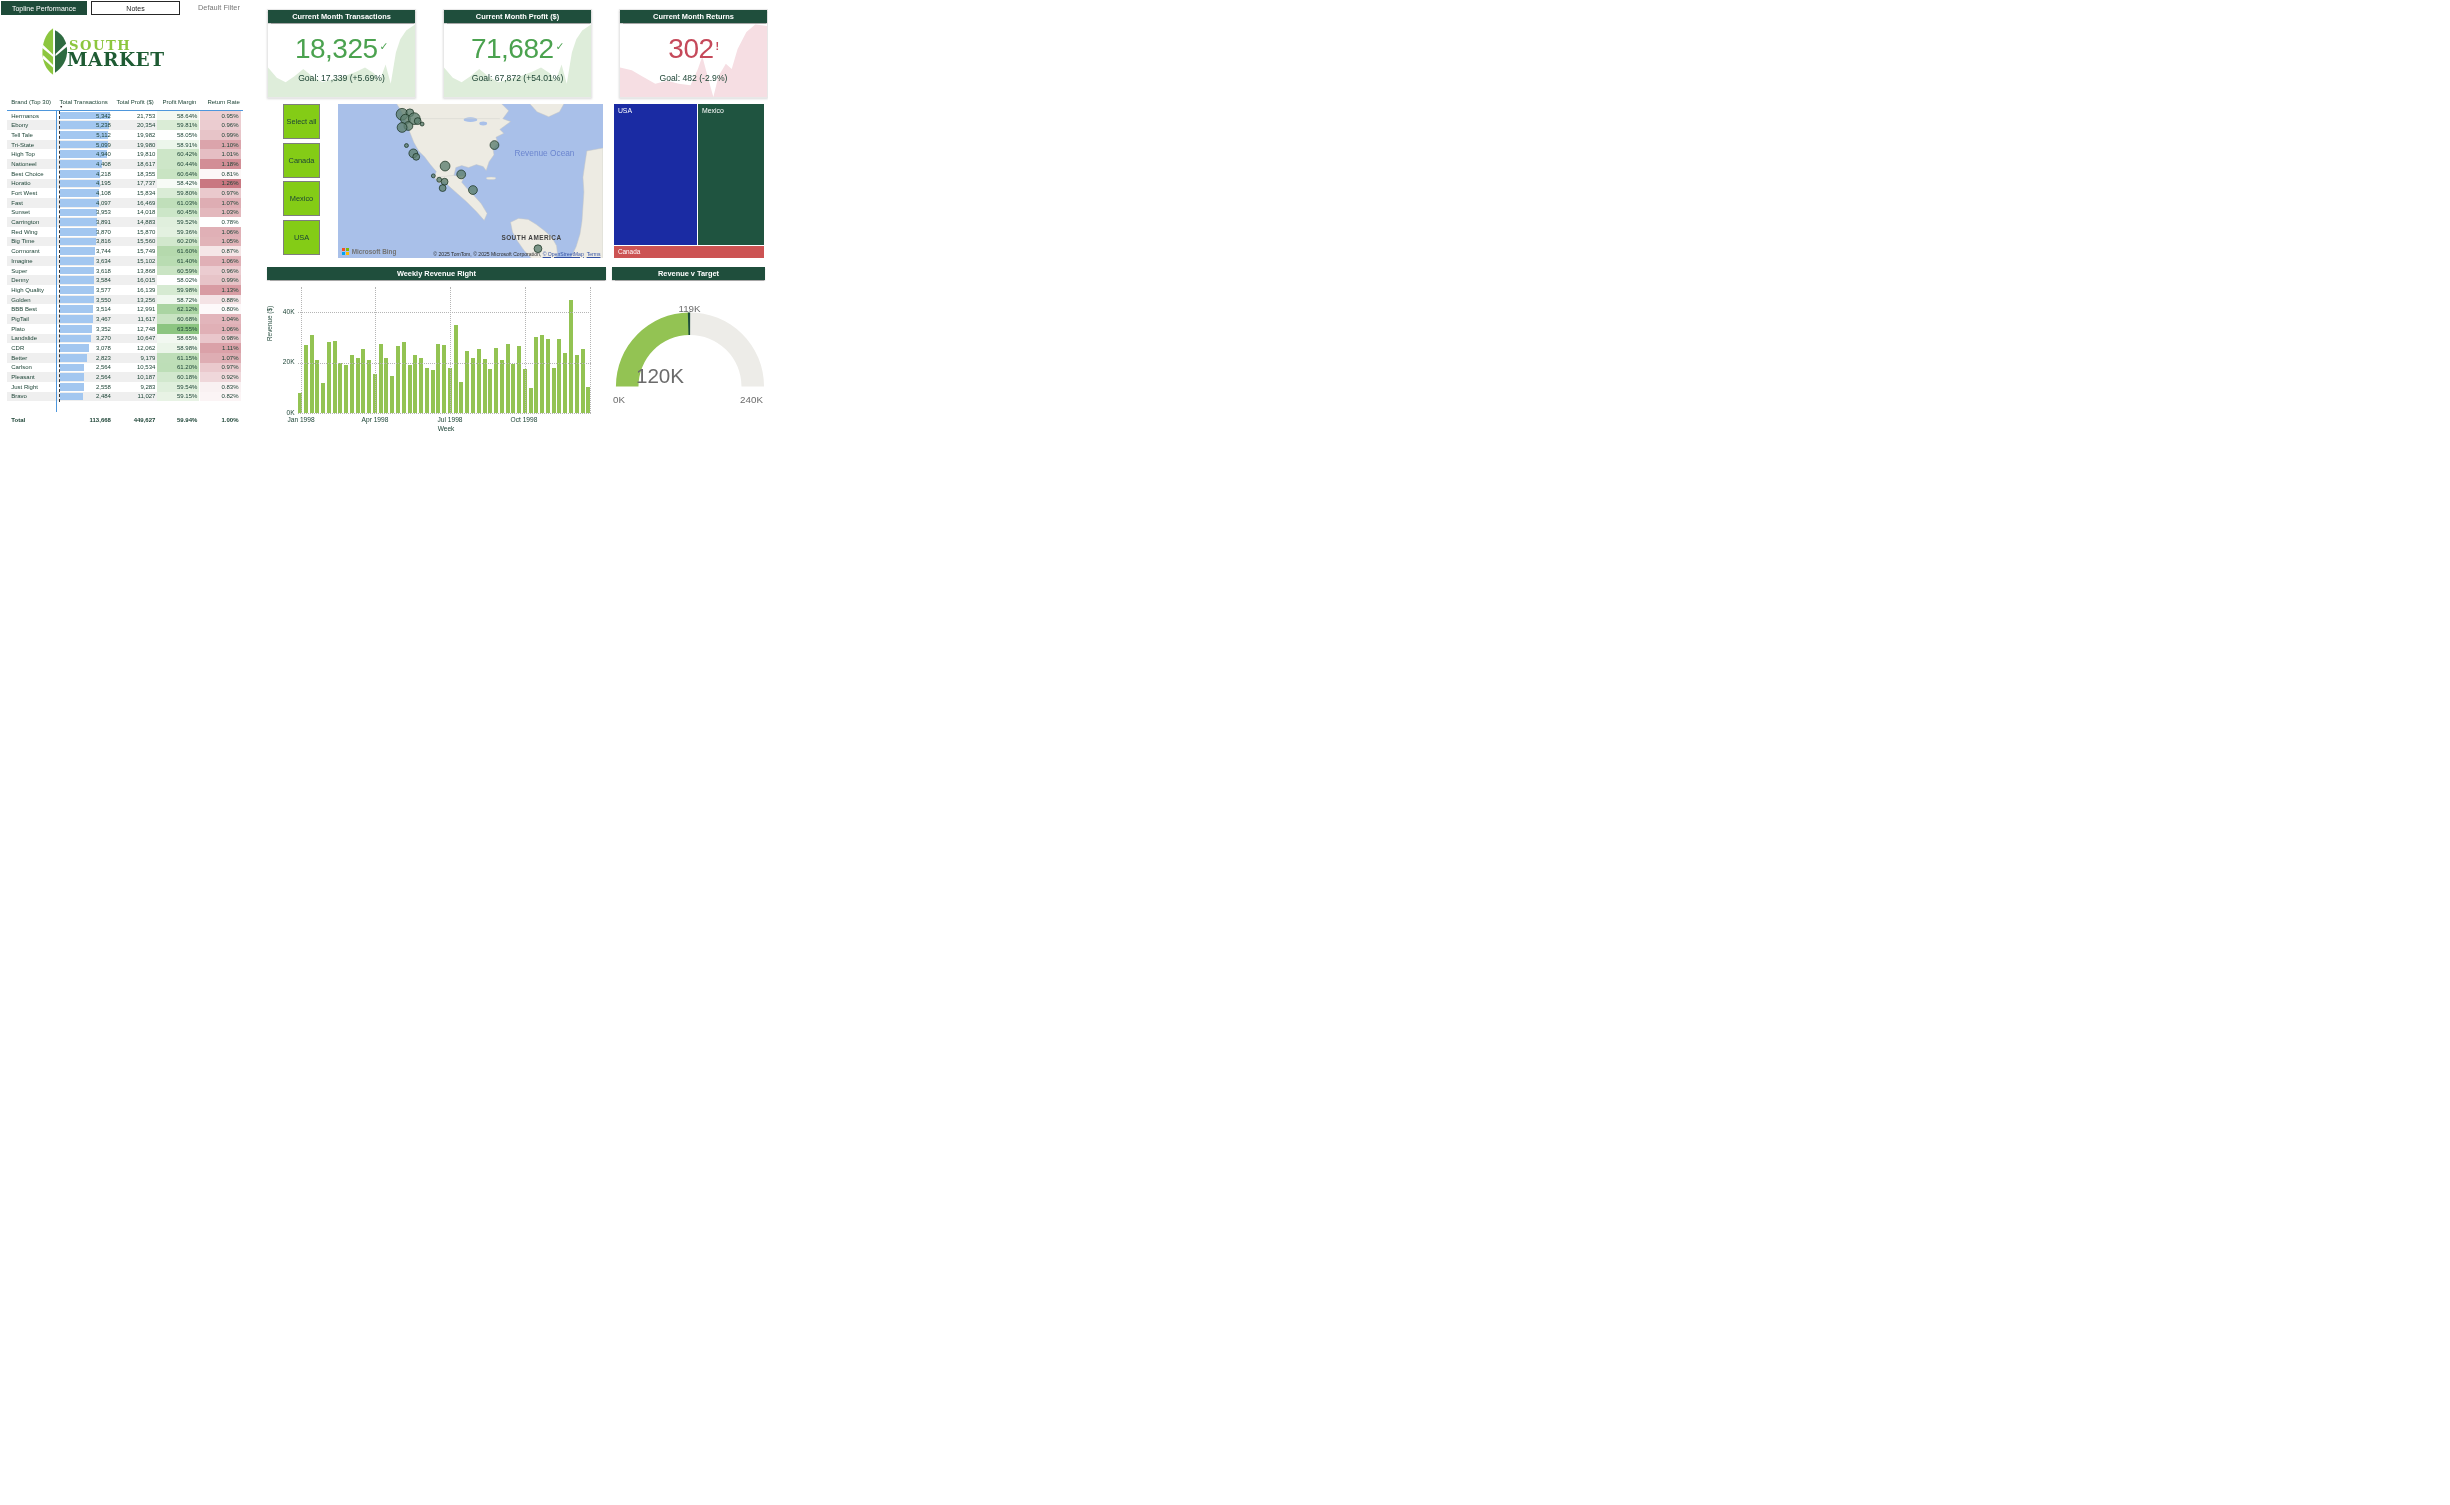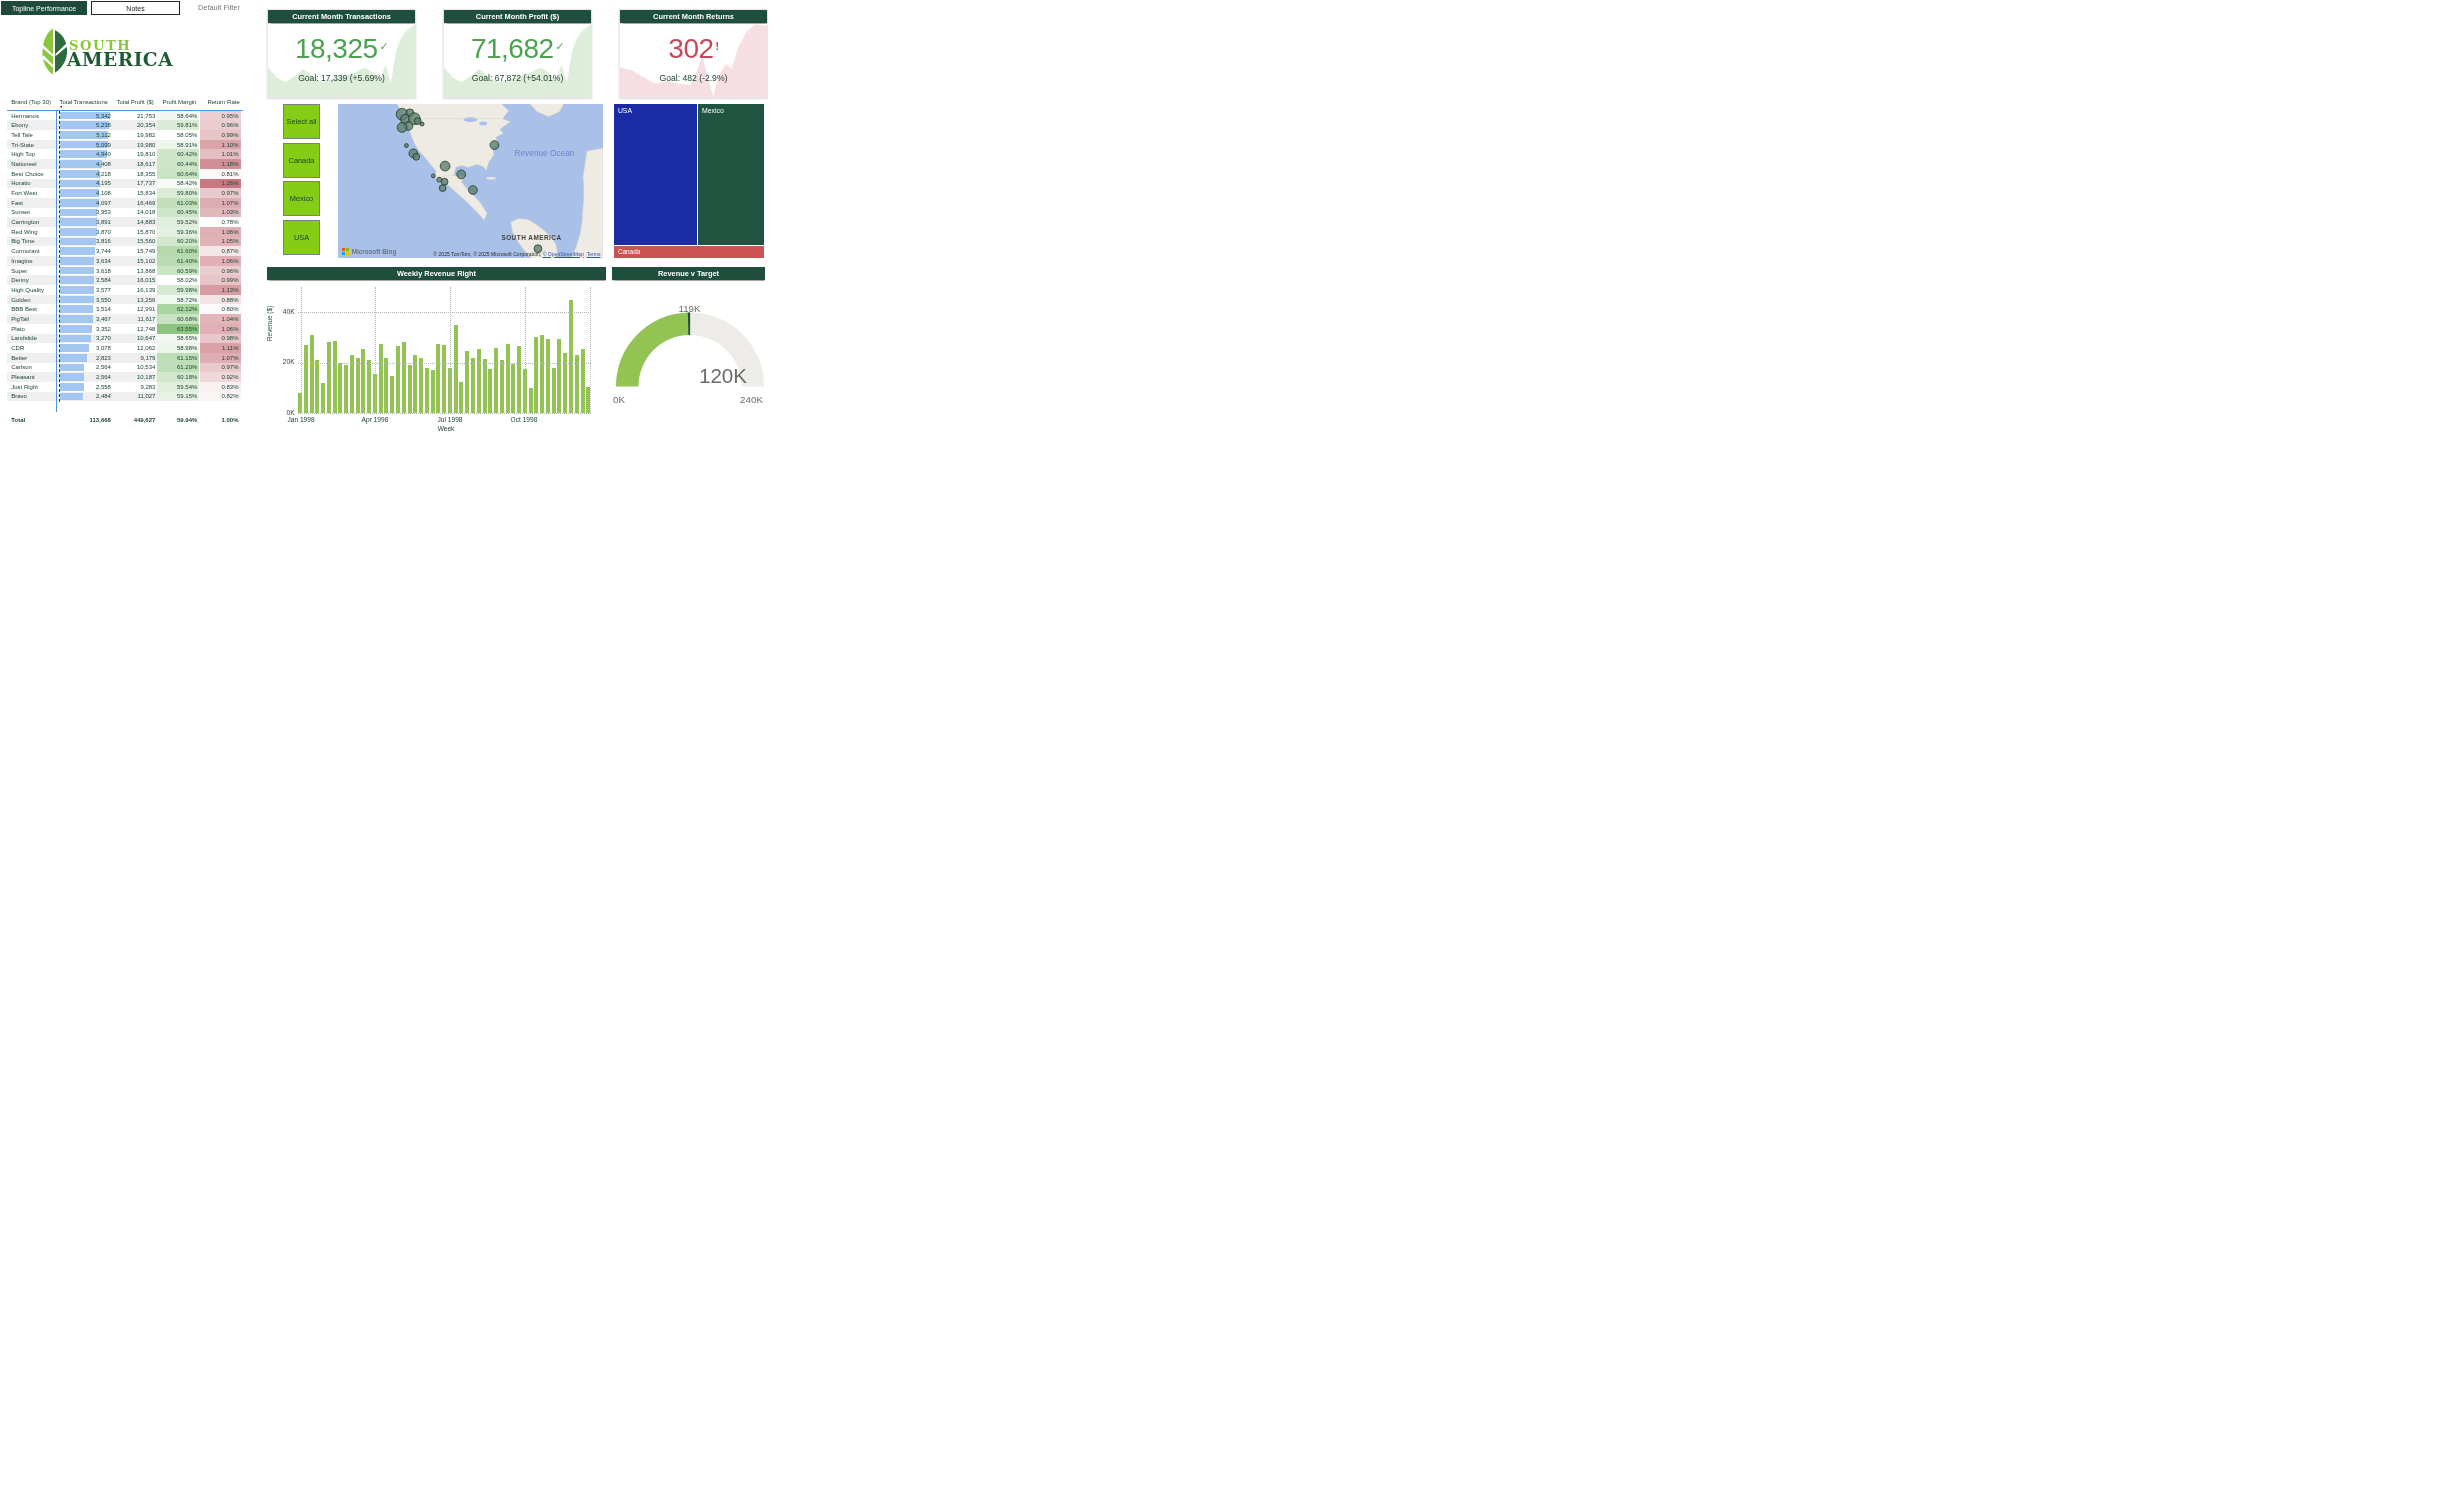--- a/index.html
+++ b/index.html
@@ -100,21 +100,21 @@
   <div class="abs default-filter">Default Filter</div>
 
   <svg class="abs" style="left:41px;top:27px;" width="28" height="49" viewBox="0 0 58 100">
     <path d="M25,2 L25,98 C10,88 2,70 3,48 C4,26 13,10 25,2 Z" fill="#8CC63E"></path>
     <path d="M29,6 L29,94 C44,84 55,68 54,46 C53,26 42,12 29,6 Z" fill="#2E6B40"></path>
     <path d="M2,42 L26,62 L26,57 L4,36 Z" fill="#fff"></path>
     <path d="M3,64 L26,84 L26,79 L5,58 Z" fill="#fff"></path>
     <path d="M56,38 L30,60 L30,55 L54,32 Z" fill="#fff"></path>
   </svg>
   <div class="abs logo-maven">SOUTH</div>
-  <div class="abs logo-market">AMERICA</div>
+  <div class="abs logo-market">MARKET</div>
 
   <div class="abs" id="brand-table">
     <div class="th" style="left:3.9px;">Brand (Top 30)</div>
     <div class="th" style="left:52px;">Total Transactions</div>
     <div class="th" style="left:109px;">Total Profit ($)</div>
     <div class="th" style="left:155px;">Profit Margin</div>
     <div class="th" style="left:200px;">Return Rate</div>
     <div class="sort-arrow">▼</div>
     <div id="tbody">
         <div class="row">
@@ -584,21 +584,21 @@
   <div class="abs ylab">Revenue ($)</div>
   <div class="abs xlab">Week</div>
 
   <div class="abs panel-title" style="left:612px;top:267px;width:153px;">Revenue v Target</div>
   <svg class="abs" id="gauge" style="left:612px;top:280px;" width="153" height="155" viewBox="0 0 312 316">
       <path d="M8.00,217.00 A151,151 0 0 1 157.02,66.01 L157.63,112.01 A105,105 0 0 0 54.00,217.00 Z" fill="#93C353"></path>
       <path d="M157.02,66.01 A151,151 0 0 1 310.00,217.00 L264.00,217.00 A105,105 0 0 0 157.63,112.01 Z" fill="#EDECE8"></path>
       <path d="M154.65,66.06 A151,151 0 0 1 159.40,66.00 L159.27,112.00 A105,105 0 0 0 155.98,112.04 Z" fill="#1F4E3C"></path>
     </svg>
   <div class="abs g-num" style="left:666px;top:303px;width:47px;font-size:9.8px;">119K</div>
-  <div class="abs g-num" style="left:684px;top:364px;width:78px;font-size:20.6px;">120K</div>
+  <div class="abs g-num" style="left:621px;top:364px;width:78px;font-size:20.6px;">120K</div>
   <div class="abs g-num" style="left:613px;top:394px;width:29px;font-size:9.8px;text-align:left;">0K</div>
   <div class="abs g-num" style="left:729px;top:394px;width:34px;font-size:9.8px;text-align:right;">240K</div>
 <div class="abs ytick" style="left: 275px; top: 409px;">0K</div>
     <div class="abs ytick" style="left: 275px; top: 358px;">20K</div>
     <div class="abs ytick" style="left: 275px; top: 308px;">40K</div>
     <div class="abs xtick" style="left: 284px;">Jan 1998</div>
     <div class="abs xtick" style="left: 358px;">Apr 1998</div>
     <div class="abs xtick" style="left: 433px;">Jul 1998</div>
     <div class="abs xtick" style="left: 507px;">Oct 1998</div>
   </div>

